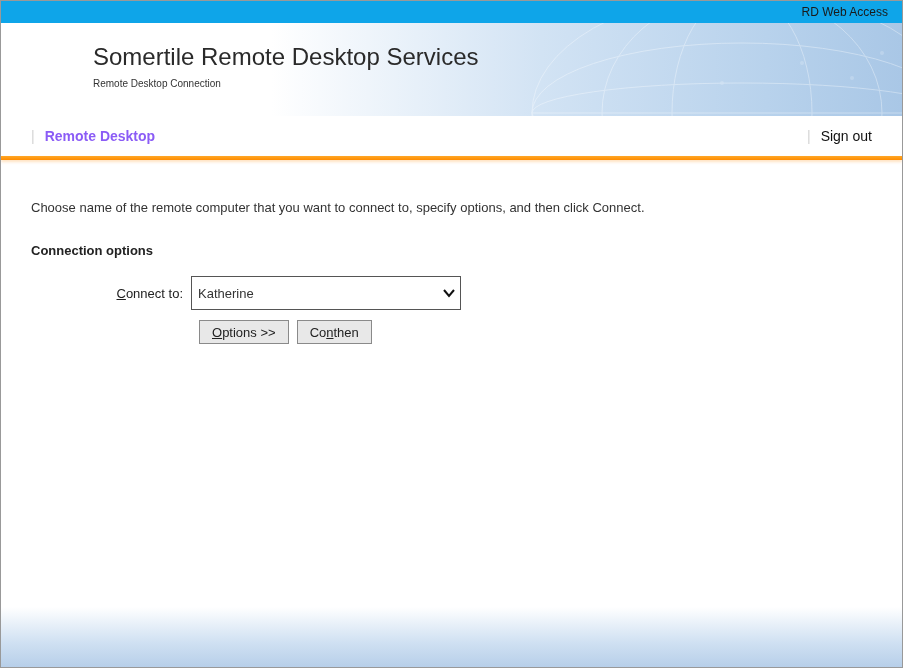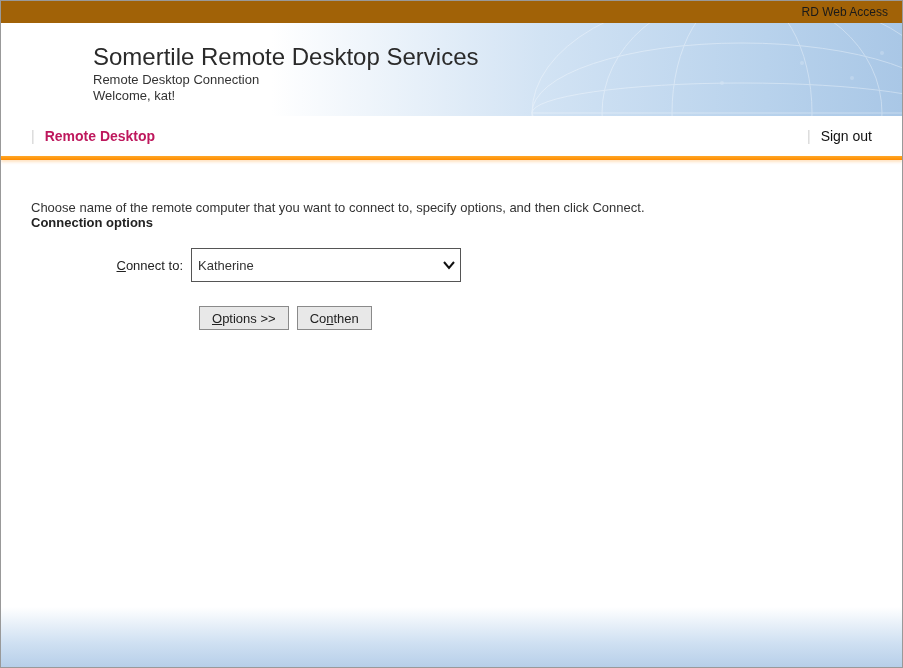--- a/index.html
+++ b/index.html
@@ -9,21 +9,21 @@
       color: #333;
       width: 903px;
       height: 668px;
       border: 1px solid #999;
       background: #fff;
       position: relative;
       overflow: hidden;
     }
     .topbar {
       height: 22px;
-      background: #a16207;
+      background: #0ea5e9;
       display: flex;
       justify-content: flex-end;
       align-items: center;
       padding-right: 14px;
     }
     .topbar-label {
       font-size: 12px;
       color: #1a1a1a;
     }
     .banner {
@@ -43,44 +43,44 @@
       left: 92px;
       top: 20px;
     }
     .banner-title {
       font-size: 24px;
       font-weight: 400;
       color: #2a2a2a;
       line-height: 1.2;
     }
     .banner-sub {
-      font-size: 13px;
+      font-size: 10px;
       color: #333;
-      margin-top: 0;
+      margin-top: 6px;
       line-height: 1.25;
     }
     .navbar {
       height: 40px;
       background: #fff;
       display: flex;
       align-items: center;
       justify-content: space-between;
       padding: 0 30px;
     }
     .nav-left, .nav-right {
       display: flex;
       align-items: center;
       gap: 10px;
     }
     .vsep {
       color: #d4d4d4;
       font-size: 14px;
     }
     .nav-tab {
-      color: #be185d;
+      color: #8b5cf6;
       font-weight: bold;
       font-size: 14px;
       cursor: pointer;
     }
     .signout {
       color: #111;
       font-weight: normal;
       font-size: 14px;
       cursor: pointer;
     }
@@ -88,31 +88,32 @@
       height: 4px;
       background: linear-gradient(to bottom, #ffa726, #ff8c00);
       box-shadow: 0 2px 3px rgba(255,140,0,0.25);
     }
     .content {
       padding: 40px 30px 20px 30px;
     }
     .intro {
       font-size: 13px;
       color: #333;
+      margin-bottom: 28px;
     }
     .section-head {
       font-weight: bold;
       font-size: 13px;
       color: #222;
       margin-bottom: 18px;
     }
     .form-row {
       display: flex;
       align-items: center;
-      margin-bottom: 24px;
+      margin-bottom: 10px;
     }
     .form-label {
       width: 160px;
       text-align: right;
       padding-right: 8px;
       font-size: 13px;
       color: #222;
     }
     .form-label .ul, .btn .ul { text-decoration: underline; }
     .combo {
@@ -184,21 +185,20 @@
         <circle cx="395" cy="165" r="2"></circle>
       <circle cx="455" cy="150" r="2"></circle>
         <circle cx="280" cy="100" r="2"></circle>
         <circle cx="250" cy="160" r="2"></circle>
     </g>
   </svg>
   <div class="banner-text">
     <div class="banner-title">Somertile Remote Desktop Services</div>
     <div class="banner-sub">
       <div>Remote Desktop Connection</div>
-      <div>Welcome, kat!</div>
     </div>
   </div>
 </div>
 
 <div class="navbar">
   <div class="nav-left">
     <span class="vsep">|</span>
     <span class="nav-tab">Remote Desktop</span>
   </div>
   <div class="nav-right">

